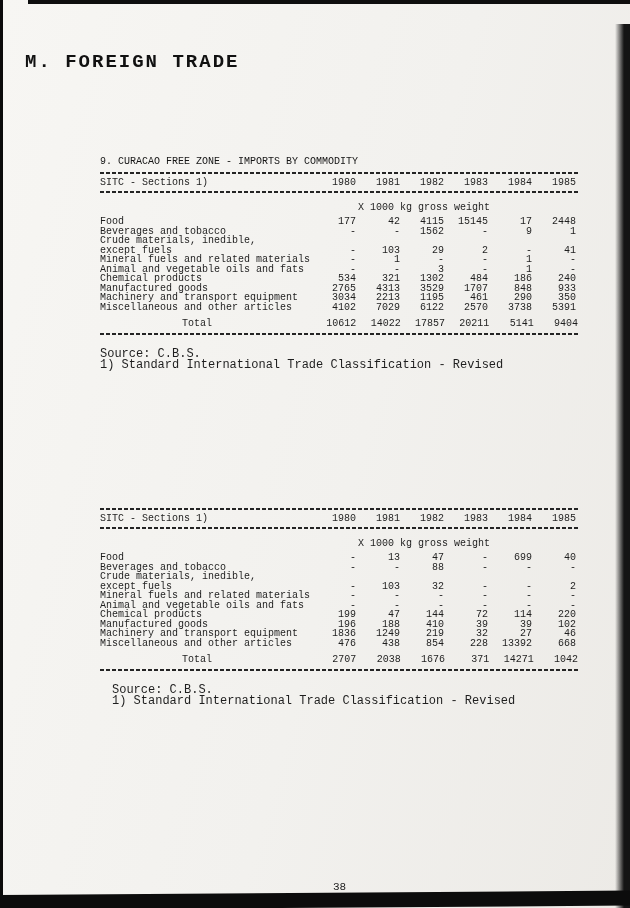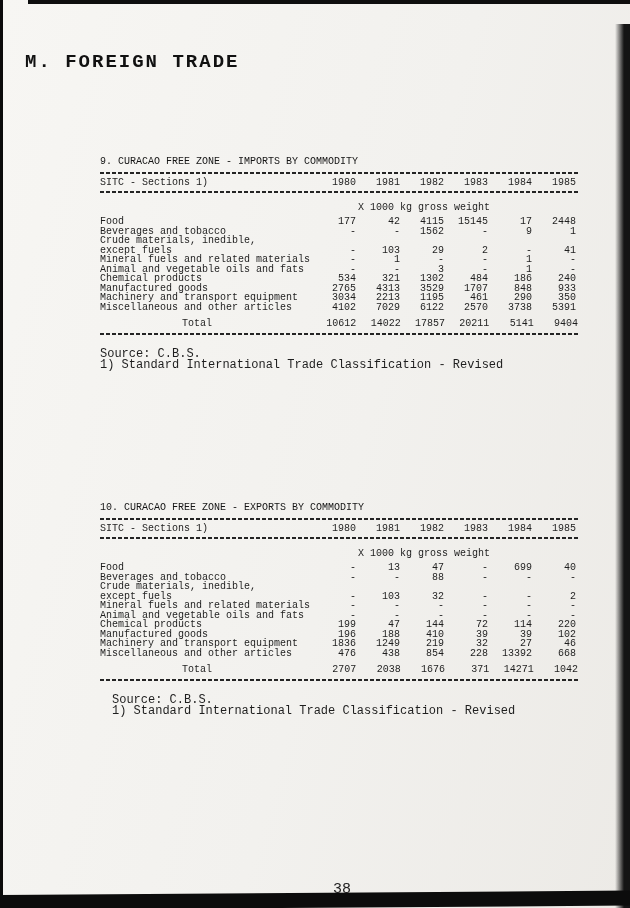--- a/index.html
+++ b/index.html
@@ -34,21 +34,21 @@
   .row { display:flex; height:9.5px; line-height:9.5px; white-space:nowrap; }
   .header-row { margin-top:4px; height:10px; line-height:10px; }
   .lbl { width:212px; box-sizing:border-box; }
   .val { width:44px; text-align:right; }
   .unit { margin-top:10px; height:10px; line-height:10px; margin-left:258px; }
   .rows { margin-top:4px; }
   .total-row { margin-top:7px; height:10px; line-height:10px;justify-content:space-between; }
   .total-lbl { padding-left:82px; }
   .source { margin-top:14px; line-height:10.5px; font-size:12px; }
   .source.indent { padding-left:12px; }
-  .page-number { position:absolute; left:333px; top:881px; font-size:15px; color:#222; }
+  .page-number { position:absolute; left:333px; top:881px; font-size:11px; color:#222; }
 </style>
 </head>
 <body>
 
 <div class="page">
 
   <div class="edge-top"></div>
   <div class="edge-left"></div>
   <div class="edge-right"></div>
 
@@ -171,21 +171,20 @@
       <span class="val">9404</span>
     </div>
     <div class="dashline d3"></div>
     <div class="source">
       <div>Source: C.B.S.</div>
       <div>1) Standard International Trade Classification - Revised</div>
     </div>
   </div>
 
   <div class="table-block" style="top:503px;">
-    <div class="t-title">10. CURACAO FREE ZONE - EXPORTS BY COMMODITY</div>
     <div class="dashline"></div>
     <div class="row header-row">
       <span class="lbl">SITC - Sections 1)</span>
       <span class="val">1980</span>
       <span class="val">1981</span>
       <span class="val">1982</span>
       <span class="val">1983</span>
       <span class="val">1984</span>
       <span class="val">1985</span>
     </div>

